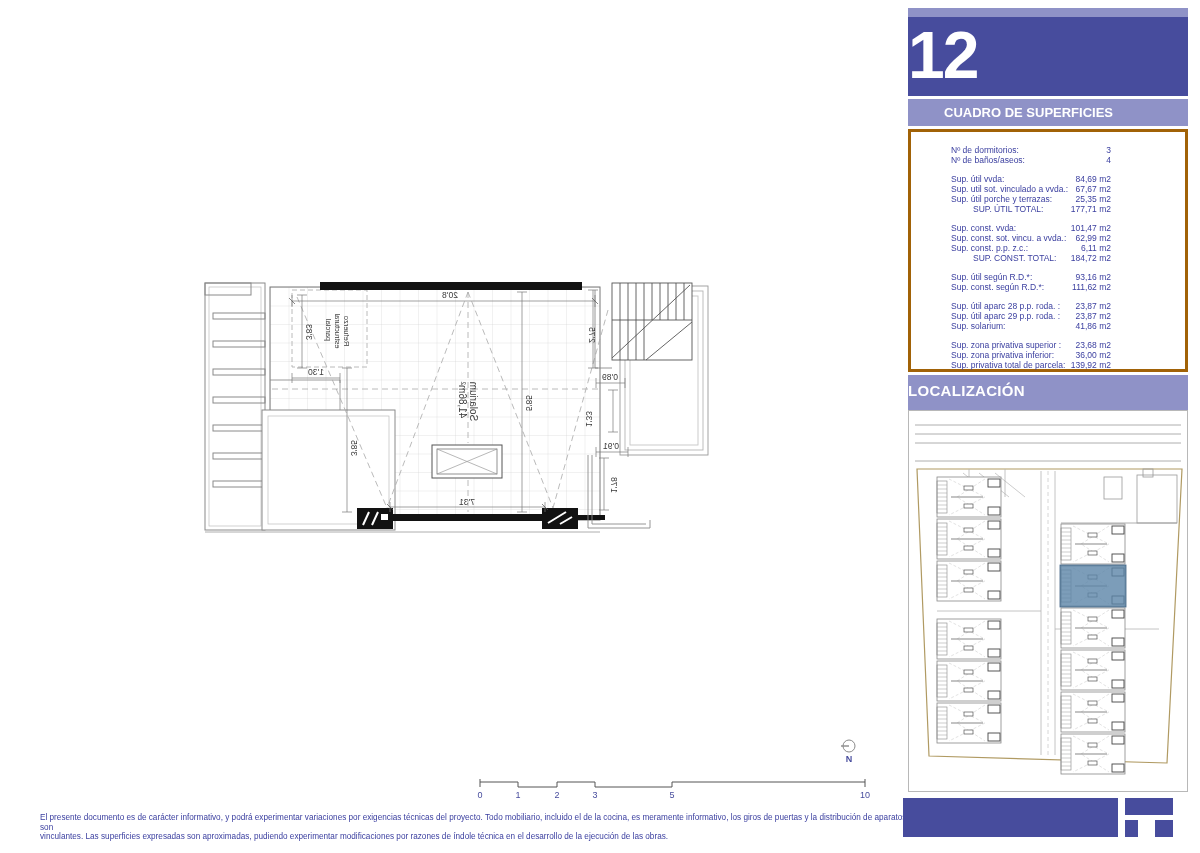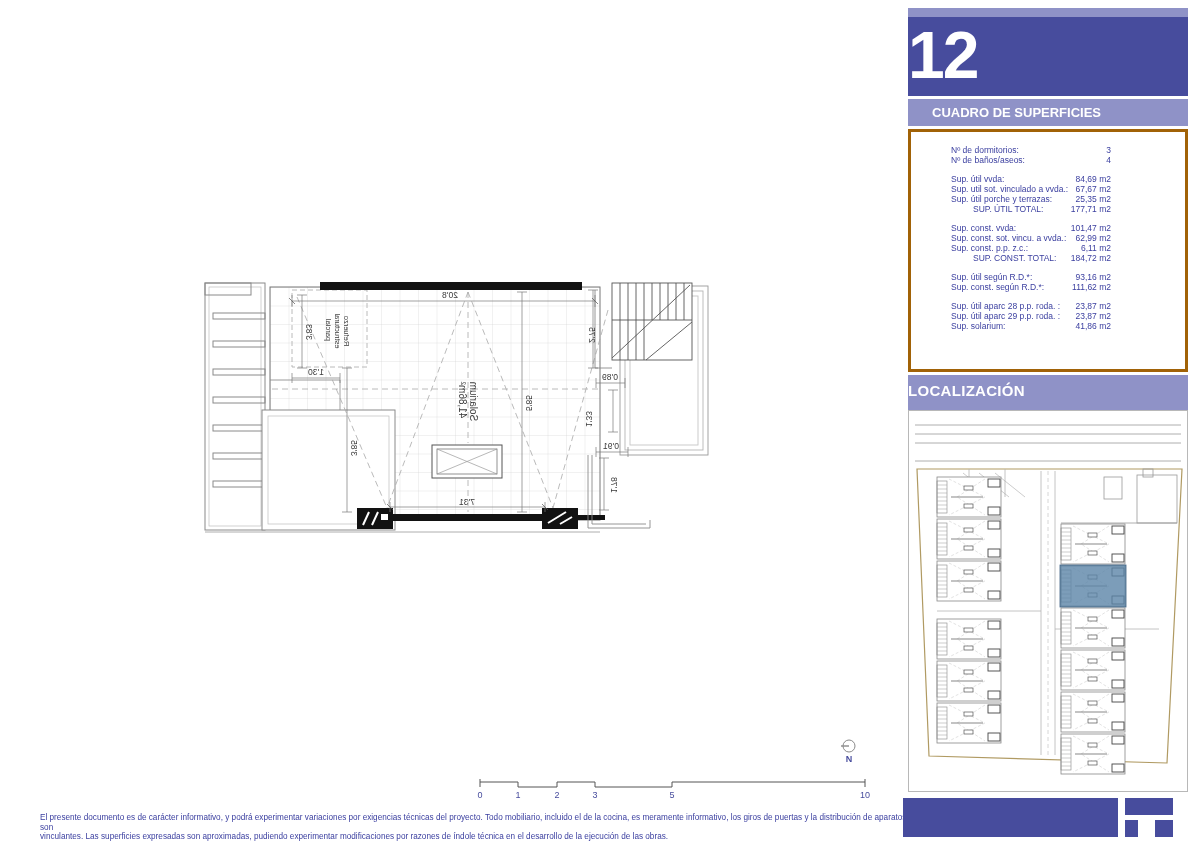--- a/index.html
+++ b/index.html
@@ -10,21 +10,21 @@
   .abs{position:absolute}
 
   
   .topstrip{left:908px;top:8px;width:280px;height:9px;background:#8f92c7}
   .unit-header{left:908px;top:17px;width:280px;height:79px;background:#474c9d;display:flex}
   .unit-number{font-size:66px;font-weight:bold;color:#fff;line-height:76px;width:88px;letter-spacing:-2px}
   .unit-titles{padding-top:17px}
   .unit-title{font-size:17px;font-weight:bold;color:#fff;letter-spacing:.4px;line-height:21px}
   .unit-subtitle{font-size:15px;color:#fff;letter-spacing:.4px;line-height:19px}
   .bar{background:#8f92c7;color:#fff;font-weight:bold}
-  .cuadro-bar{left:908px;top:99px;width:280px;height:27px;font-size:13px;line-height:27px;padding-left:24px;box-sizing:border-box}
+  .cuadro-bar{left:908px;top:99px;width:280px;height:27px;font-size:13px;line-height:27px;padding-left:36px;box-sizing:border-box}
   .local-bar{left:908px;top:375px;width:280px;height:40px;font-size:15px;line-height:32px;padding-left:0;box-sizing:border-box;letter-spacing:.3px}
 
   .table-panel{left:908px;top:129px;width:280px;height:243px;background:#fff;border:3px solid #a16207;box-sizing:border-box;padding:13px 0 0 40px}
   .srow{display:flex;justify-content:space-between;width:160px;font-size:8.5px;line-height:10px;color:#3c40a0;white-space:nowrap}
   .srow .v{text-align:right}
   .srow.indent{padding-left:22px;width:138px}
   .sgroup{margin-bottom:9px}
 
   .map-panel{left:908px;top:410px;width:280px;height:382px;background:#fff;border:1px solid #b8b8b8;box-sizing:border-box}
 
@@ -252,20 +252,34 @@
         <span>Sup. útil aparc 28 p.p. roda. :</span>
         <span class="v">23,87 m2</span>
       </div>
     <div class="srow">
         <span>Sup. útil aparc 29 p.p. roda. :</span>
         <span class="v">23,87 m2</span>
       </div>
     <div class="srow">
         <span>Sup. solarium:</span>
         <span class="v">41,86 m2</span>
+      </div>
+  </div>
+  <div class="sgroup">
+    <div class="srow">
+        <span>Sup. zona privativa superior :</span>
+        <span class="v">23,68 m2</span>
+      </div>
+    <div class="srow">
+        <span>Sup. zona privativa inferior:</span>
+        <span class="v">36,00 m2</span>
+      </div>
+    <div class="srow">
+        <span>Sup. privativa total de parcela:</span>
+        <span class="v">139,92 m2</span>
       </div>
   </div>
 </div>
 
 <div class="abs bar local-bar">LOCALIZACIÓN</div>
 
 <div class="abs map-panel">
   <svg width="278" height="380" viewBox="0 0 278 380">
     <defs>
       <g id="unit">

